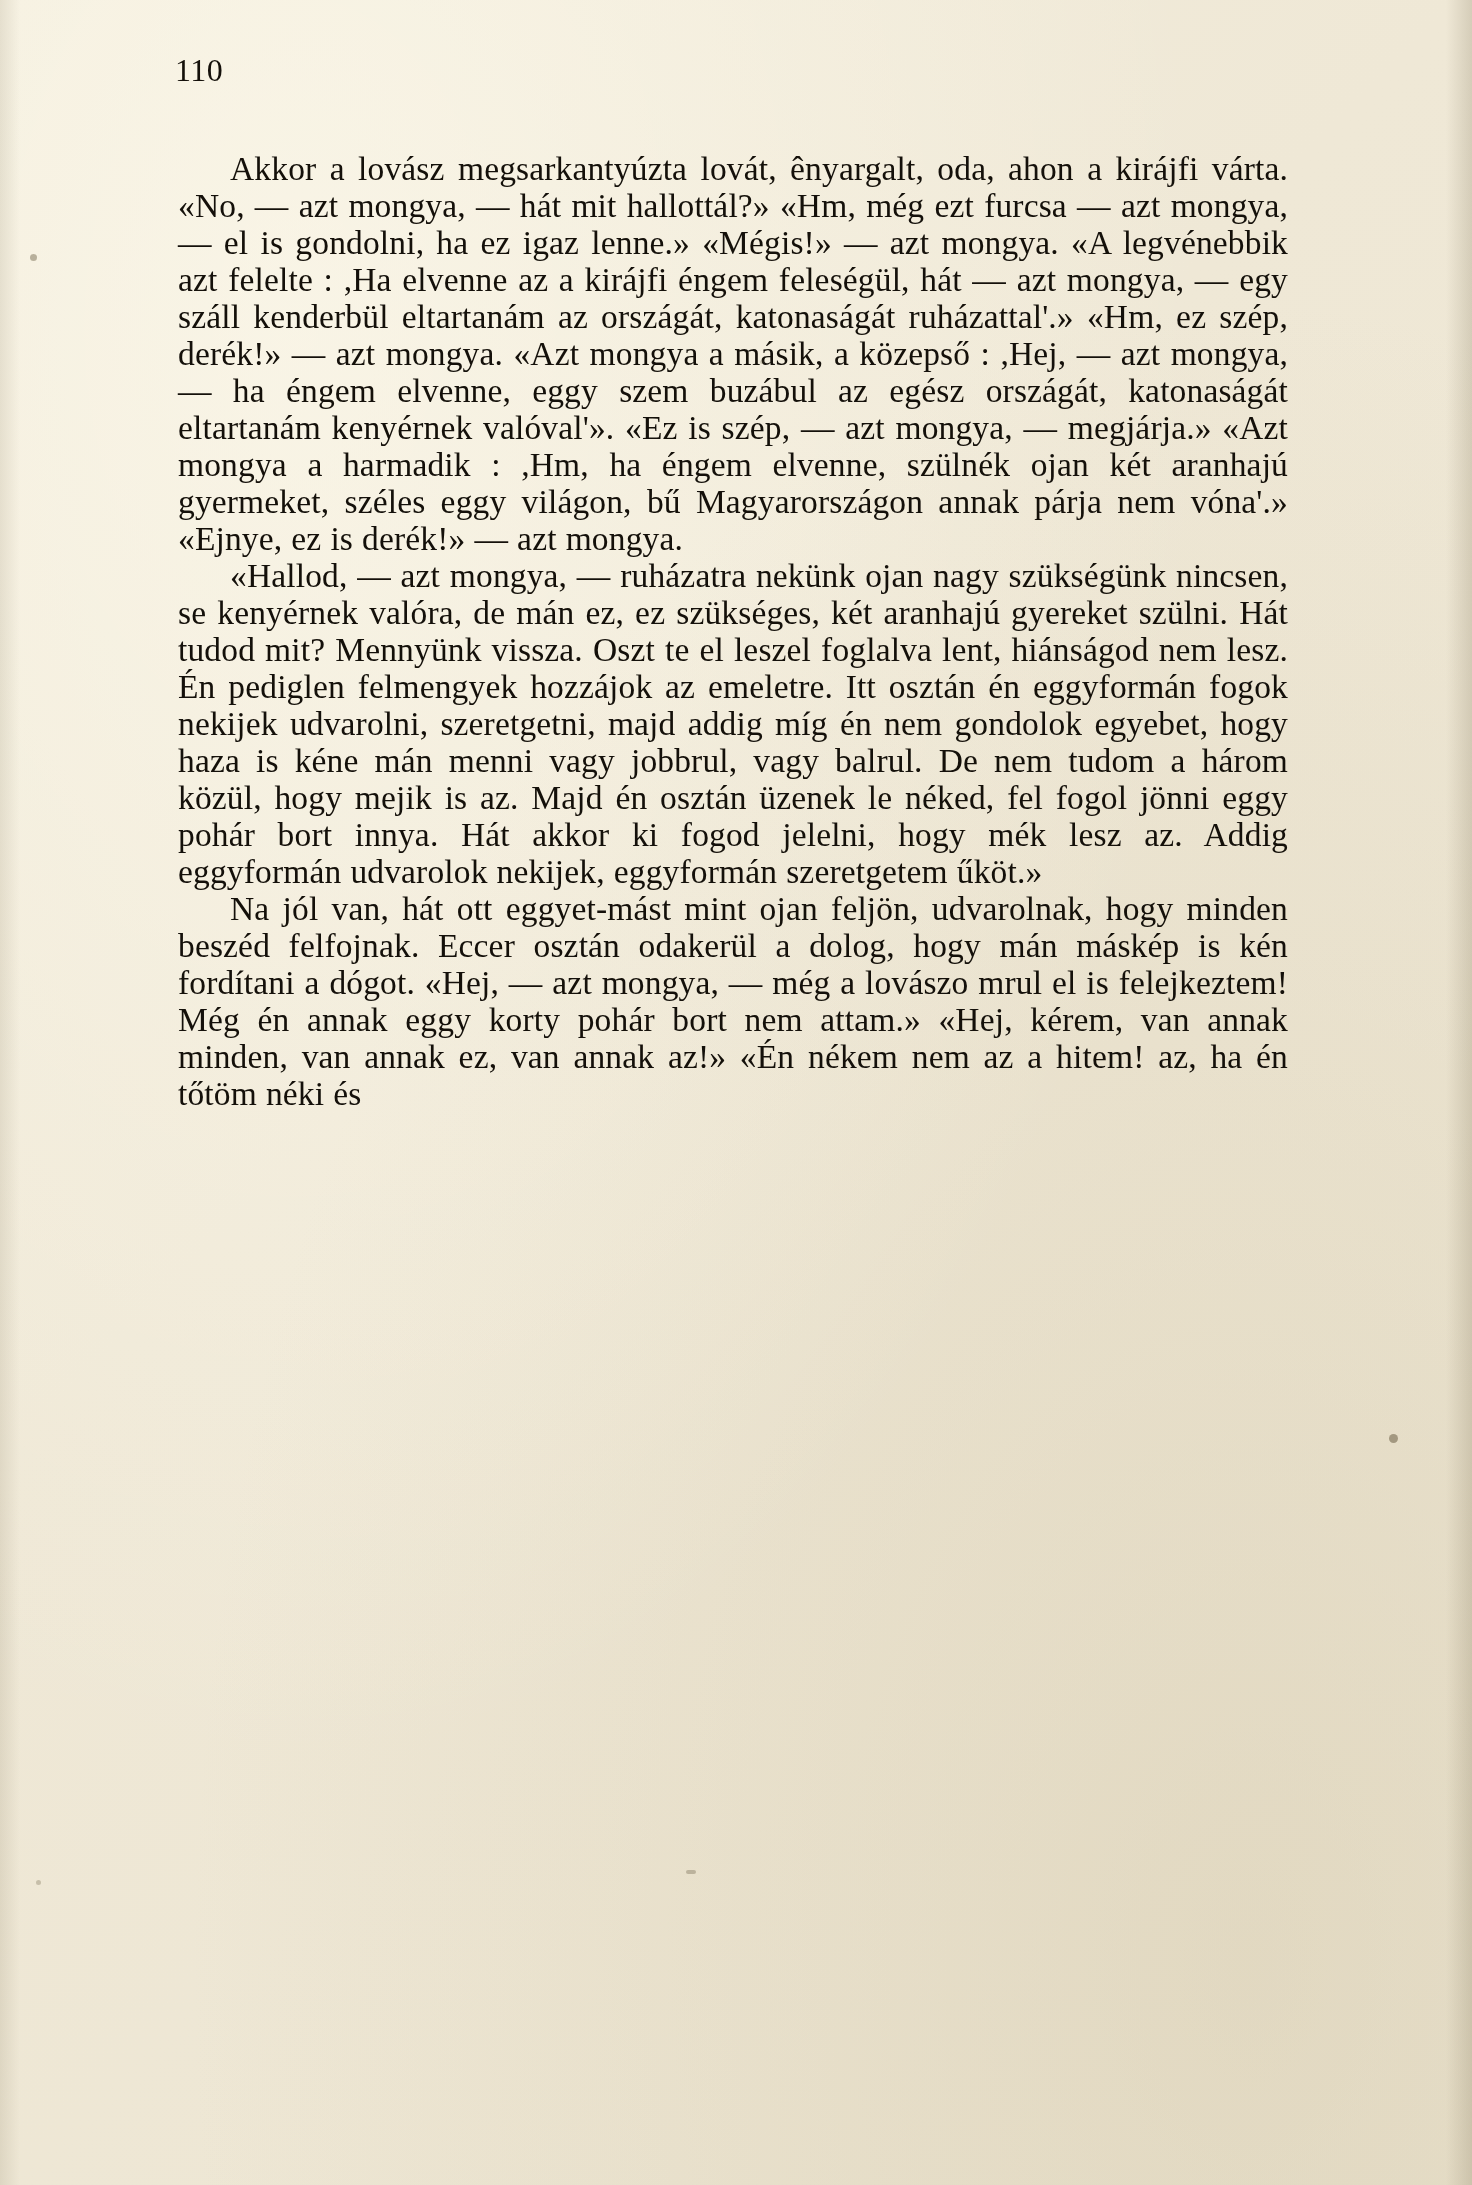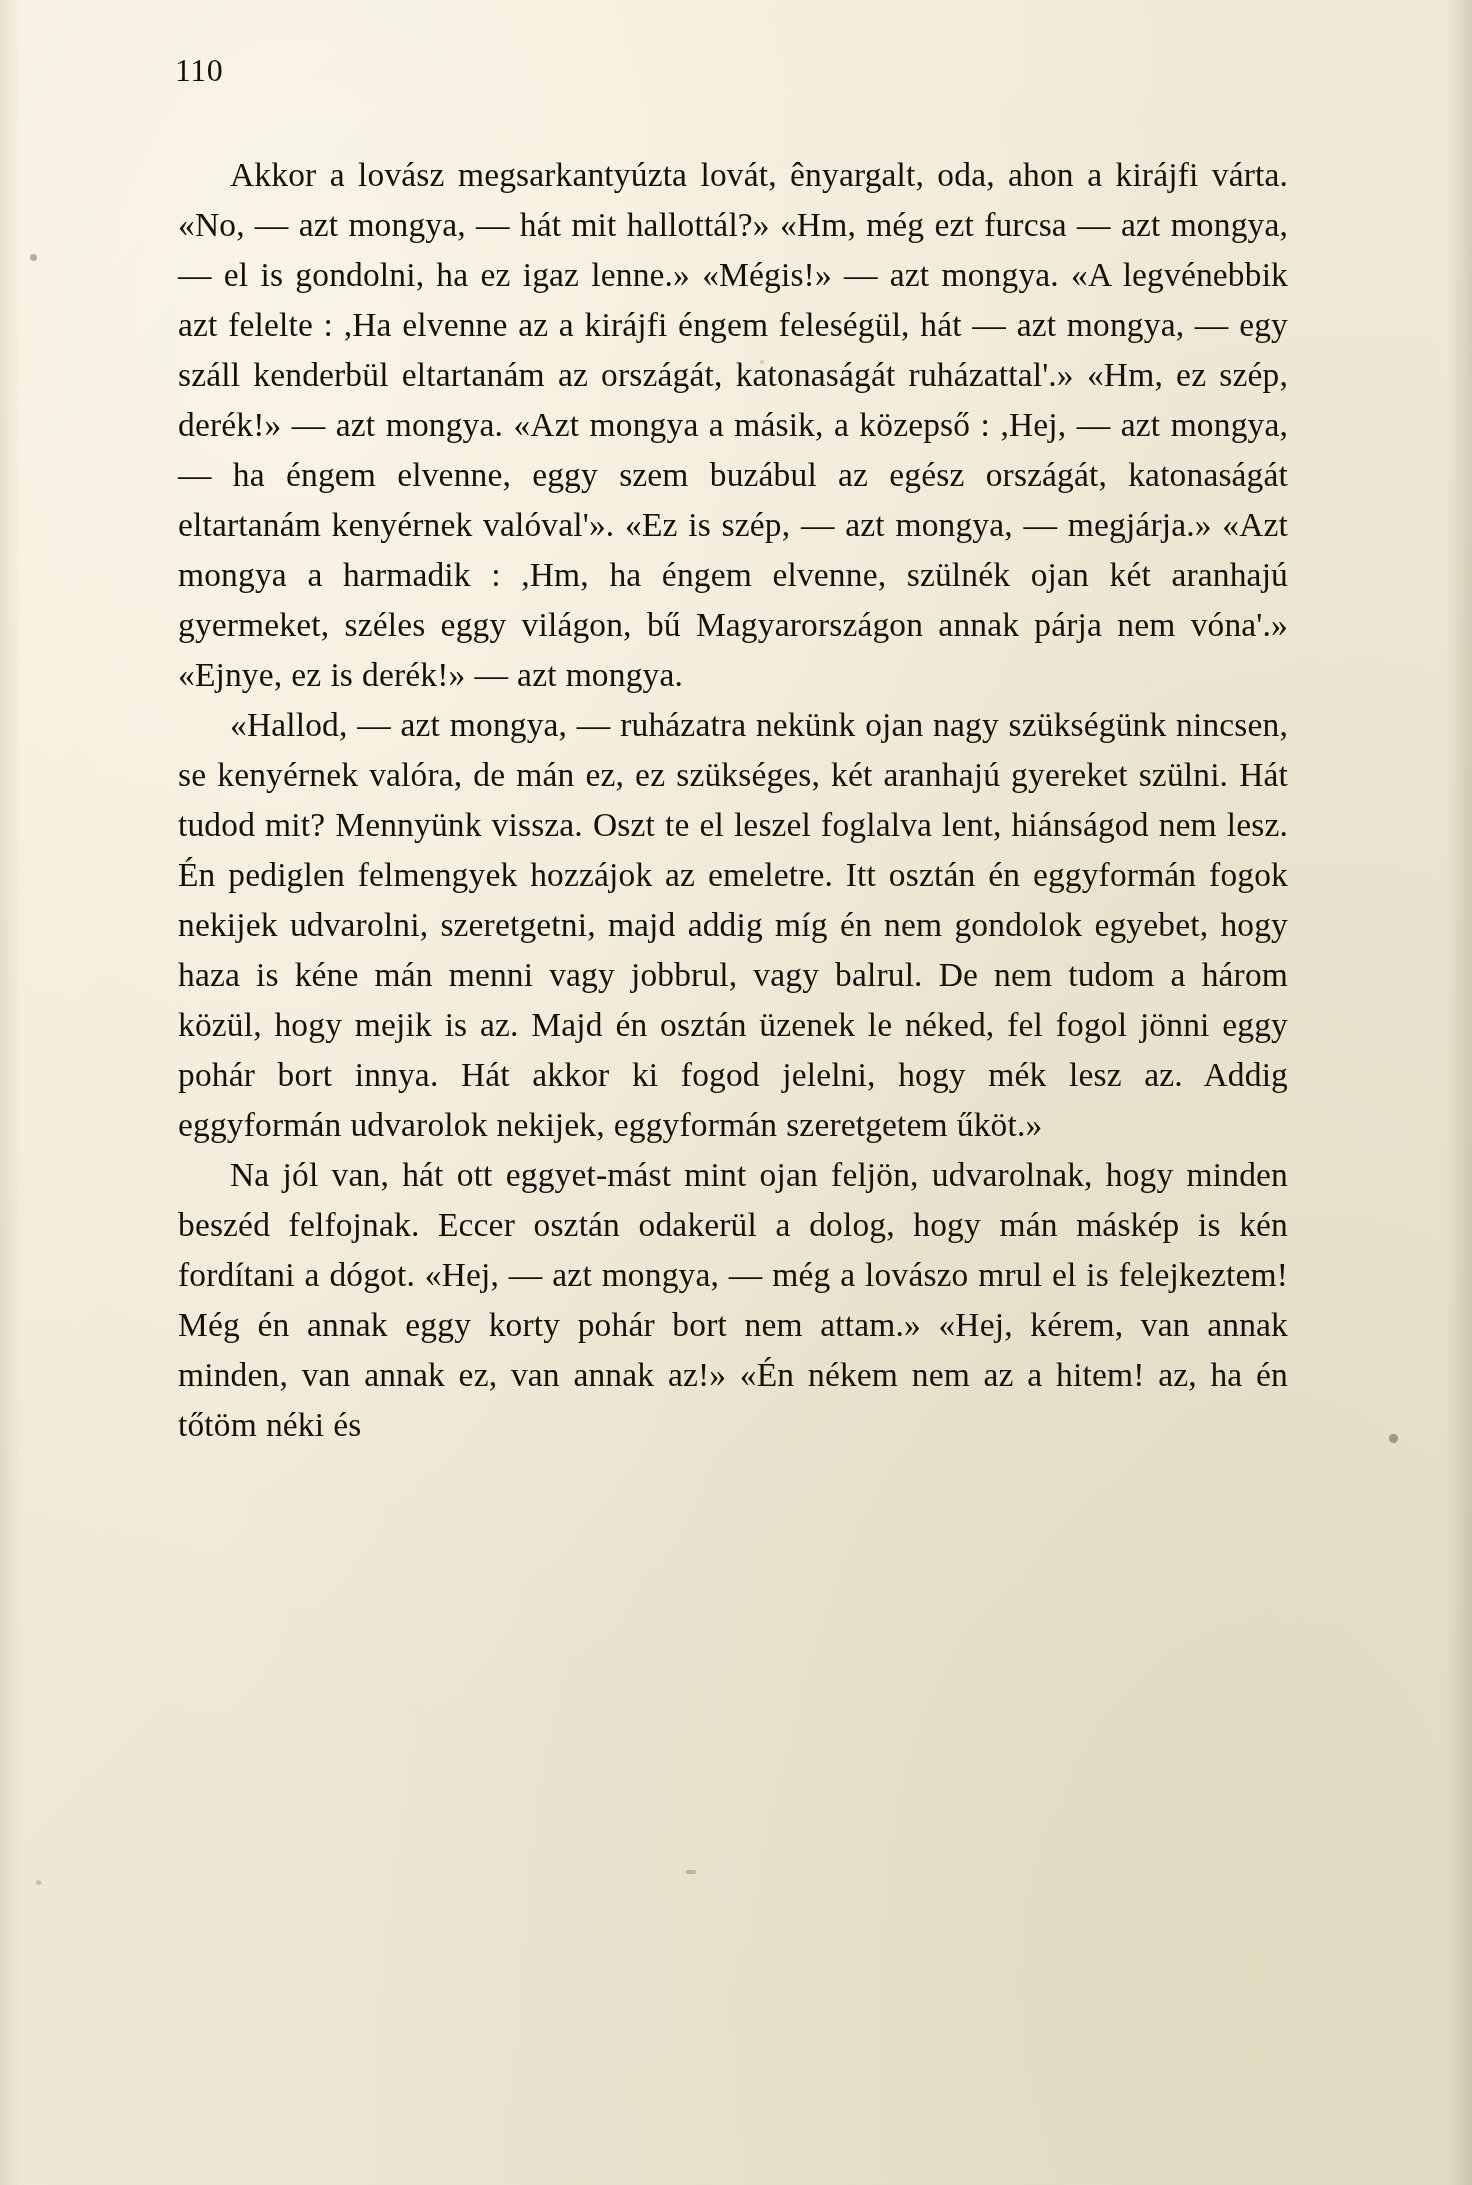--- a/index.html
+++ b/index.html
@@ -58,21 +58,21 @@
     position: absolute;
     top: 150px;
     left: 178px;
     width: 1110px;
     color: #14100a;
   }
 
   p.para {
     margin: 0;
     font-size: 33.5px;
-    line-height: 50px;
+    line-height: 37px;
     text-align: justify;
     text-justify: inter-word;
     text-indent: 52px;
     letter-spacing: 0.15px;
     word-spacing: 0.5px;
   }
   p.para:last-child {
     
   }
 

